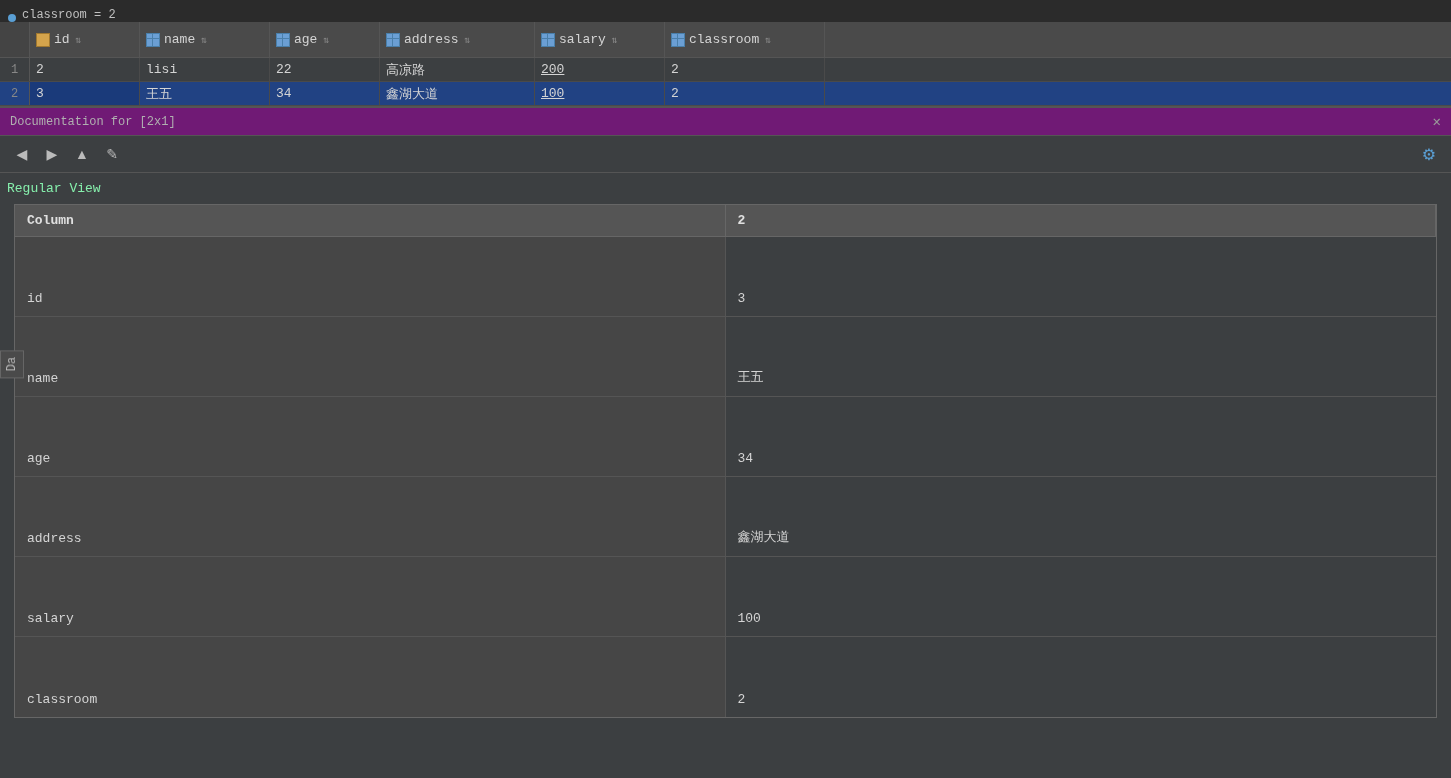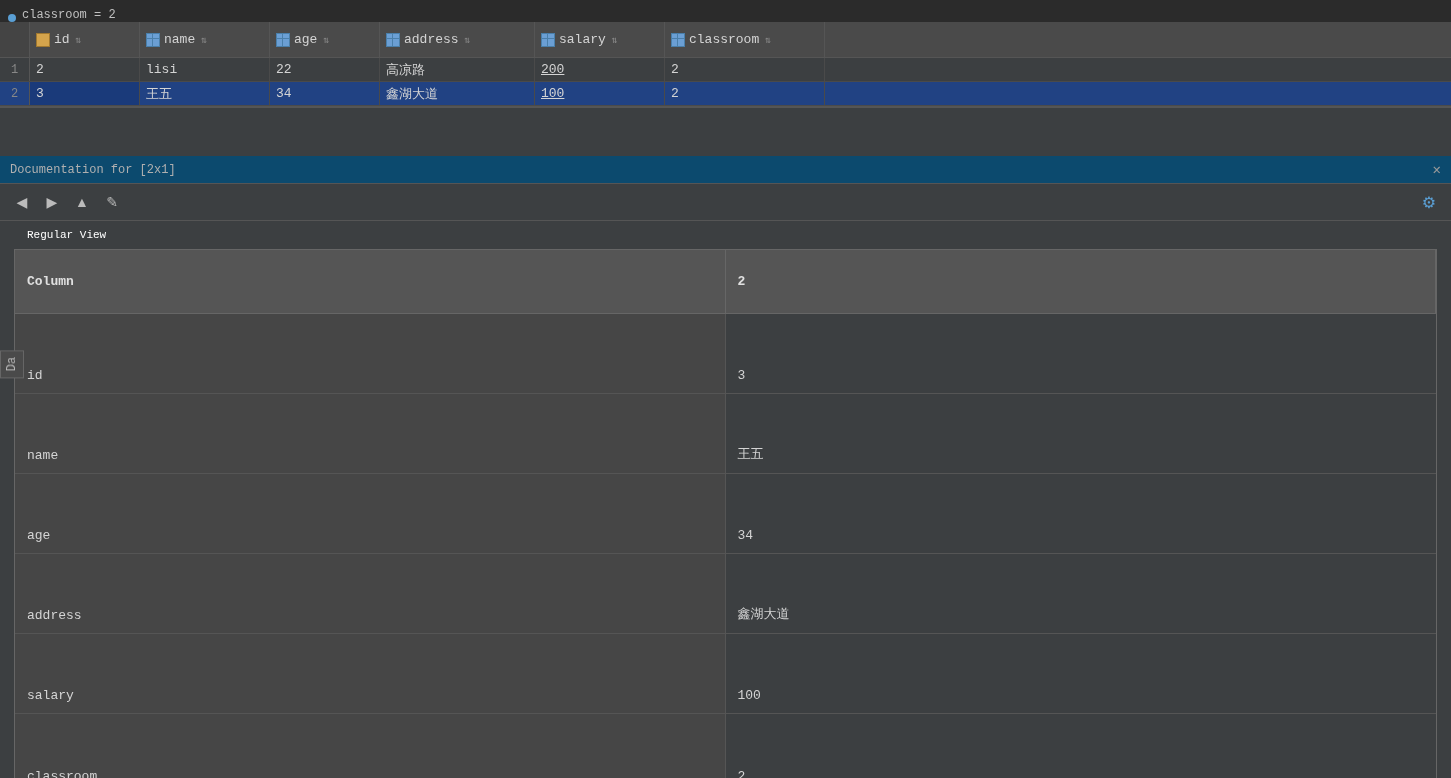--- a/index.html
+++ b/index.html
@@ -148,30 +148,29 @@
       background: #1a3a7a;
     }
 
     
     .doc-panel {
       background: #3c3f41;
       border-top: 1px solid #555;
       position: relative;
     }
     .doc-title-bar {
-      background: #0c4a6e;
+      background: #701a75;
       height: 28px;
       display: flex;
       align-items: center;
       justify-content: space-between;
       padding: 0 10px;
       border-bottom: 1px solid #555;
       color: #b0b0b0;
       font-size: 12px;
-      margin-top: 48px;
     }
     .doc-close-btn {
       cursor: pointer;
       color: #999;
       font-size: 14px;
     }
 
     
     .doc-toolbar {
       display: flex;
@@ -207,34 +206,34 @@
       cursor: pointer;
       display: flex;
       align-items: center;
       justify-content: center;
       color: #5a9fd4;
       font-size: 16px;
     }
 
     
     .regular-view-link {
-      color: #ffffff;
+      color: #86efac;
       text-decoration: none;
-      font-size: 11px;
-      padding: 8px 27px;
+      font-size: 13px;
+      padding: 8px 7px;
       display: block;
       cursor: pointer;
     }
     .form-table-header-row {
       display: flex;
       background: #555;
       border-bottom: 1px solid #666;
     }
     .form-table-header-cell {
-      padding: 24px 12px;
+      padding: 8px 12px;
       font-weight: bold;
       color: #e0e0e0;
       font-size: 13px;
       border-right: 1px solid #666;
     }
     .form-table-header-cell.col-column { width: 50%; }
     .form-table-header-cell.col-value { flex: 1; }
 
     .form-table-data-row {
       display: flex;

